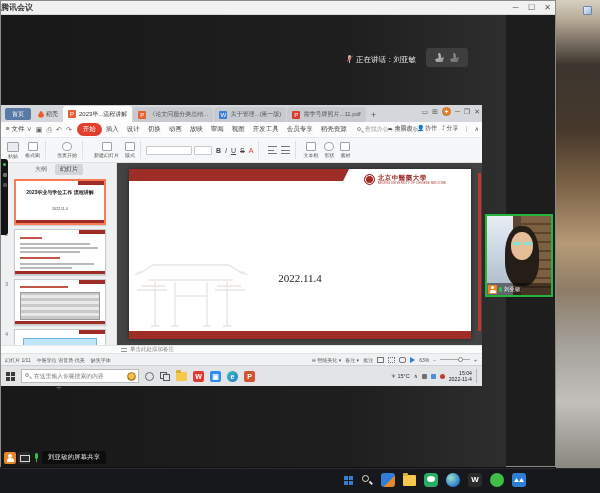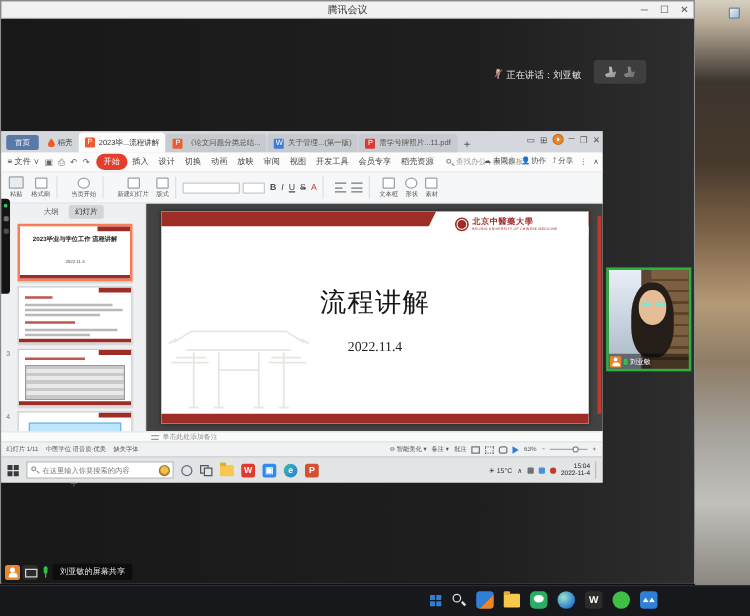--- a/index.html
+++ b/index.html
@@ -9,23 +9,23 @@
   .screen { position:relative; width:600px; height:493px; background:#101010; overflow:hidden; }
 
   
   .wallpaper { left:556px; top:0; width:44px; height:468px;
     background:linear-gradient(180deg,#d6d0c2 0%,#b9ac98 4%,#3c352e 14%,#47392c 28%,#7e6448 40%,#b59a77 52%,#8e7c66 62%,#a5a29c 74%,#c2c0bb 86%,#8a8780 100%); }
   .desktop-icon { left:583px; top:6px; width:9px; height:9px; background:linear-gradient(135deg,#e8f1fa,#9cb8d8); border:1px solid #6f87a5; border-radius:1px; }
 
   
   .mwin { left:0; top:0; width:556px; height:467px; border:1px solid #8a8a8a; background:#1d1d1d; }
   .titlebar { left:0; top:0; width:100%; height:14px; background:#f1f1f1; border-bottom:1px solid #d8d8d8; }
-  .titlebar .t { position:absolute; left:0; right:0; top:1px; text-align:center; font-size:8px; color:#3c3c3c; }
+  .titlebar .t { position:absolute; left:0; right:0; top:1px; font-size:8px; color:#3c3c3c;font-weight:bold; }
   .winctl { position:absolute; top:0; height:13px; width:15px; color:#555; font-size:8px; line-height:13px; text-align:center; }
-  .mbody { left:0; top:14px; width:554px; height:452px; background:linear-gradient(90deg,#181818 0%,#1f1f1f 70%,#2e2e2e 100%); }
+  .mbody { left:0; top:14px; width:505px; height:452px; background:linear-gradient(90deg,#181818 0%,#1f1f1f 70%,#2e2e2e 100%); }
 
   
   .speaking { top:38px; right:90px; height:13px; display:flex; align-items:center; gap:4px; }
   .mic-sm { position:relative; width:6px; height:9px; }
   .mic-sm .cap { position:absolute; left:2px; top:0; width:3px; height:5px; background:#b9b9b9; border-radius:2px; }
   .mic-sm .stand { position:absolute; left:3px; top:5px; width:1px; height:3px; background:#b9b9b9; }
   .mic-sm .slash { position:absolute; left:0; top:3px; width:8px; height:1.4px; background:#e04a3a; transform:rotate(-45deg); }
   .speaking .txt { font-size:7.5px; color:#e8e8e8; }
   .reactions { top:33px; right:38px; width:42px; height:19px; background:#3e3e3e; border-radius:3px; display:flex; align-items:center; justify-content:center; gap:6px; }
   .hand-g { width:9px; height:9px; background:linear-gradient(135deg,#cfcfcf,#8b8b8b); clip-path:polygon(0 70%,40% 55%,35% 0,60% 5%,70% 55%,100% 45%,85% 100%,15% 100%); }
@@ -378,21 +378,20 @@
           <div class="abs canvas">
             <div class="slide">
               <div class="topband"></div>
               <div class="plate">
                 <div class="seal"></div>
                 <div>
                   <div class="uni-cn">北京中醫藥大學</div>
                   <div class="uni-en">BEIJING UNIVERSITY OF CHINESE MEDICINE</div>
                 </div>
               </div>
-              <div class="t2">流程讲解</div>
               <div class="date">2022.11.4</div>
               <svg class="wm" width="120" height="78" viewBox="0 0 120 78">
                 <g fill="none" stroke="#d8d0c8" stroke-width="1.4">
                   <path d="M8 22 L22 13 L98 13 L112 22"></path>
                   <path d="M4 23 L10 19 M116 23 L110 19"></path>
                   <path d="M18 28 L102 28"></path>
                   <path d="M6 38 L36 38 M84 38 L114 38"></path>
                   <path d="M10 34 L34 34 M86 34 L110 34"></path>
                   <path d="M24 30 L24 74 M44 30 L44 74 M76 30 L76 74 M96 30 L96 74"></path>
                   <path d="M20 74 L28 74 M40 74 L48 74 M72 74 L80 74 M92 74 L100 74"></path>

